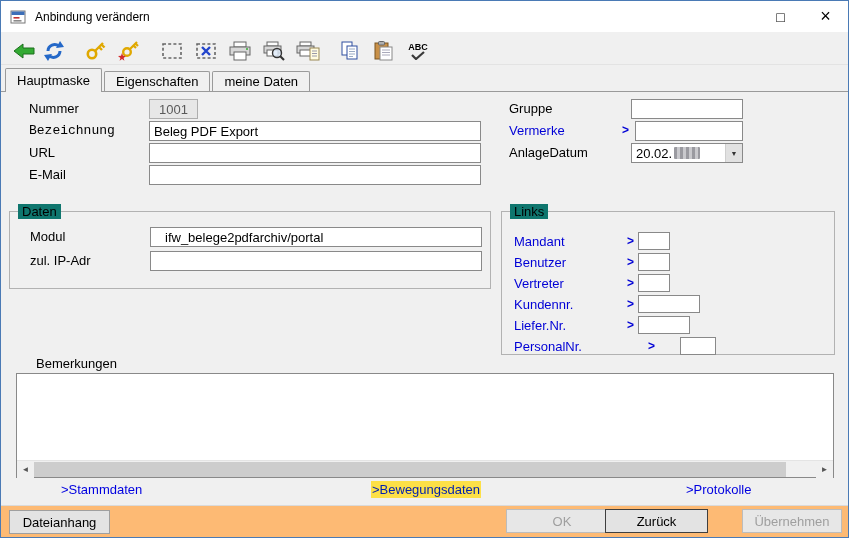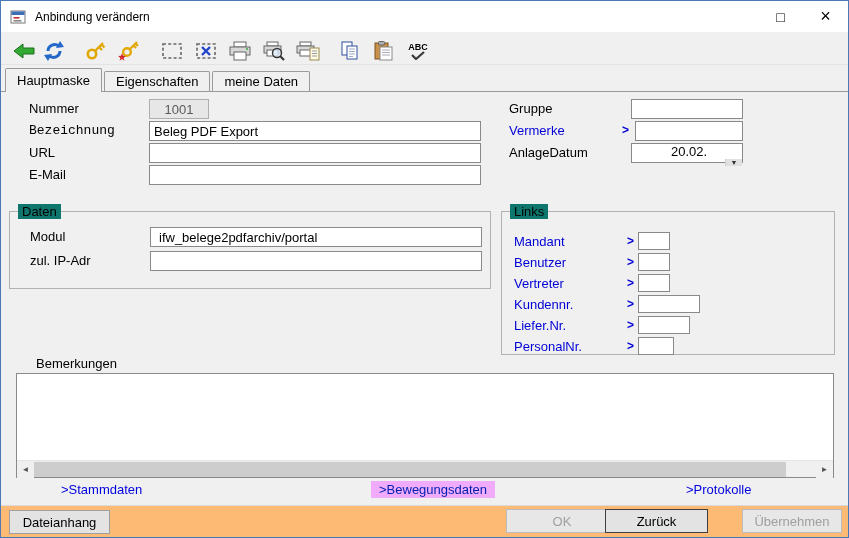--- a/index.html
+++ b/index.html
@@ -36,37 +36,37 @@
 
   
   .lbl { position:absolute; font-size:13px; white-space:nowrap; }
   .blue { color:#0000d6; }
   .field { position:absolute; border:1px solid #898989; background:#fff; height:20px;
            font-size:13px; padding:0 4px; font-family:inherit; outline:none; }
   .field:disabled { background:#e7e7e7; color:#5a5a5a; border-color:#aeaeae; text-align:center; }
   .arrow { font-size:12px; font-weight:bold; }
 
   .combo { position:absolute; left:630px; top:142px; width:112px; height:20px; background:#fff;
-           border:1px solid #898989; display:flex; align-items:center;flex-direction:column; }
+           border:1px solid #898989; display:flex; align-items:center; }
   .combo .cval { padding-left:4px; font-size:13px; white-space:nowrap; }
   .redacted { width:26px; height:12px; margin-left:2px; border-radius:1px;
               background:repeating-linear-gradient(90deg,#9a9aa0 0 3px,#c9c9cd 3px 6px);
               filter:blur(0.6px); }
   .combo-btn { margin-left:auto; width:17px; height:18px; background:#e1e1e1;
                border-left:1px solid #cfcfcf; display:flex; align-items:center; justify-content:center;
                font-size:7px; color:#333; }
 
   
   .groupbox { position:absolute; border:1px solid #b2b2b2; }
   .gtitle { position:absolute; top:-8px; left:8px; background:#0f766e; padding:0 4px; font-size:13px; }
   .gb-daten { left:8px; top:210px; width:482px; height:78px; }
   .gb-links { left:500px; top:210px; width:334px; height:144px; }
   .glbl { position:absolute; font-size:13px; white-space:nowrap; }
   .gfield { position:absolute; border:1px solid #898989; background:#fff; height:20px;
-            font-size:13px; padding:0 8px; font-family:inherit; outline:none; }
+            font-size:13px; padding:0 14px; font-family:inherit; outline:none; }
 
   .lrow { position:absolute; left:12px; display:flex; align-items:center; height:18px; }
   .llabel { width:113px; flex:none; font-size:13px; }
   .lfield { border:1px solid #898989; background:#fff; height:18px; font-size:12px;
             padding:0 3px; margin-left:4px; font-family:inherit; outline:none; }
   .w32 { width:32px; } .w62 { width:62px; } .w52 { width:52px; } .w36 { width:36px; }
 
   
   .memo-label { position:absolute; left:35px; top:355px; }
   .memo { position:absolute; left:15px; top:372px; width:818px; height:105px; background:#fff;
@@ -75,21 +75,21 @@
                    font-family:inherit; font-size:13px; padding:3px 5px; }
   .hscroll { position:absolute; left:0; right:0; bottom:0; height:17px; background:#f0f0f0;
              display:flex; align-items:center; border-top:1px solid #e4e4e4; }
   .scroll-btn { width:17px; height:17px; flex:none; display:flex; align-items:center;
                 justify-content:center; font-size:8px; color:#555; background:#f0f0f0; }
   .scroll-btn.right { margin-left:auto; }
   .scroll-thumb { height:15px; width:752px; background:#cdcdcd; flex:none; }
 
   
   .flink { position:absolute; top:481px; color:#0000e0; font-size:13px; white-space:nowrap; }
-  .flink.selected { background:#f0abfc; color:#001fb0; padding:1px 8px; top:480px; }
+  .flink.selected { background:#fde047; color:#001fb0; padding:1px 1px; top:480px; }
 
   
   .bottombar { position:absolute; left:0; right:0; bottom:0; height:32px; background:#fdba74;
                border-top:1px solid #dadada; }
   .btn { position:absolute; height:24px; background:#e3e3e3; border:1px solid #9f9f9f;
          font-size:13px; font-family:inherit; color:#000; text-align:center; }
   .btn.default { border-color:#3f3f3f; }
   .btn:disabled { color:#9f9f9f; border-color:#bcbcbc; background:#e7e7e7; }
 </style>
 </head>
@@ -212,21 +212,21 @@
     </span>
   </div>
 
   <div class="tabs">
     <span class="tab active">Hauptmaske</span>
     <span class="tab">Eigenschaften</span>
     <span class="tab">meine Daten</span>
   </div>
 
   <span class="lbl" style="left:28px; top:100px;">Nummer</span>
-  <input class="field" style="left: 148px; top: 98px; width: 60px;" disabled="" value="1001">
+  <input class="field" style="left: 148px; top: 98px; width: 49px;" disabled="" value="1001">
 
   <span class="lbl" style="left:28px; top:122px;font-family:Liberation Mono, monospace;">Bezeichnung</span>
   <input class="field" style="left: 148px; top: 120px; width: 332px;" value="Beleg PDF Export">
 
   <span class="lbl" style="left:28px; top:144px;">URL</span>
   <input class="field" style="left: 148px; top: 142px; width: 332px;" value="">
 
   <span class="lbl" style="left:28px; top:166px;">E-Mail</span>
   <input class="field" style="left: 148px; top: 164px; width: 332px;" value="">
 
@@ -273,21 +273,21 @@
     <div class="lrow" style="top:83px;">
       <span class="llabel blue">Kundennr.</span>
       <span class="blue arrow">&gt;</span>
       <input class="lfield w62" style="">
     </div>
     <div class="lrow" style="top:104px;">
       <span class="llabel blue">Liefer.Nr.</span>
       <span class="blue arrow">&gt;</span>
       <input class="lfield w52" style="">
     </div>
-    <div class="lrow" style="top:125px;">
+    <div class="lrow" style="top:125px;gap:21px;">
       <span class="llabel blue">PersonalNr.</span>
       <span class="blue arrow">&gt;</span>
       <input class="lfield w36" style="">
     </div>
   </div>
 
   <span class="lbl memo-label">Bemerkungen</span>
   <div class="memo">
     <textarea style=""></textarea>
     <div class="hscroll">

